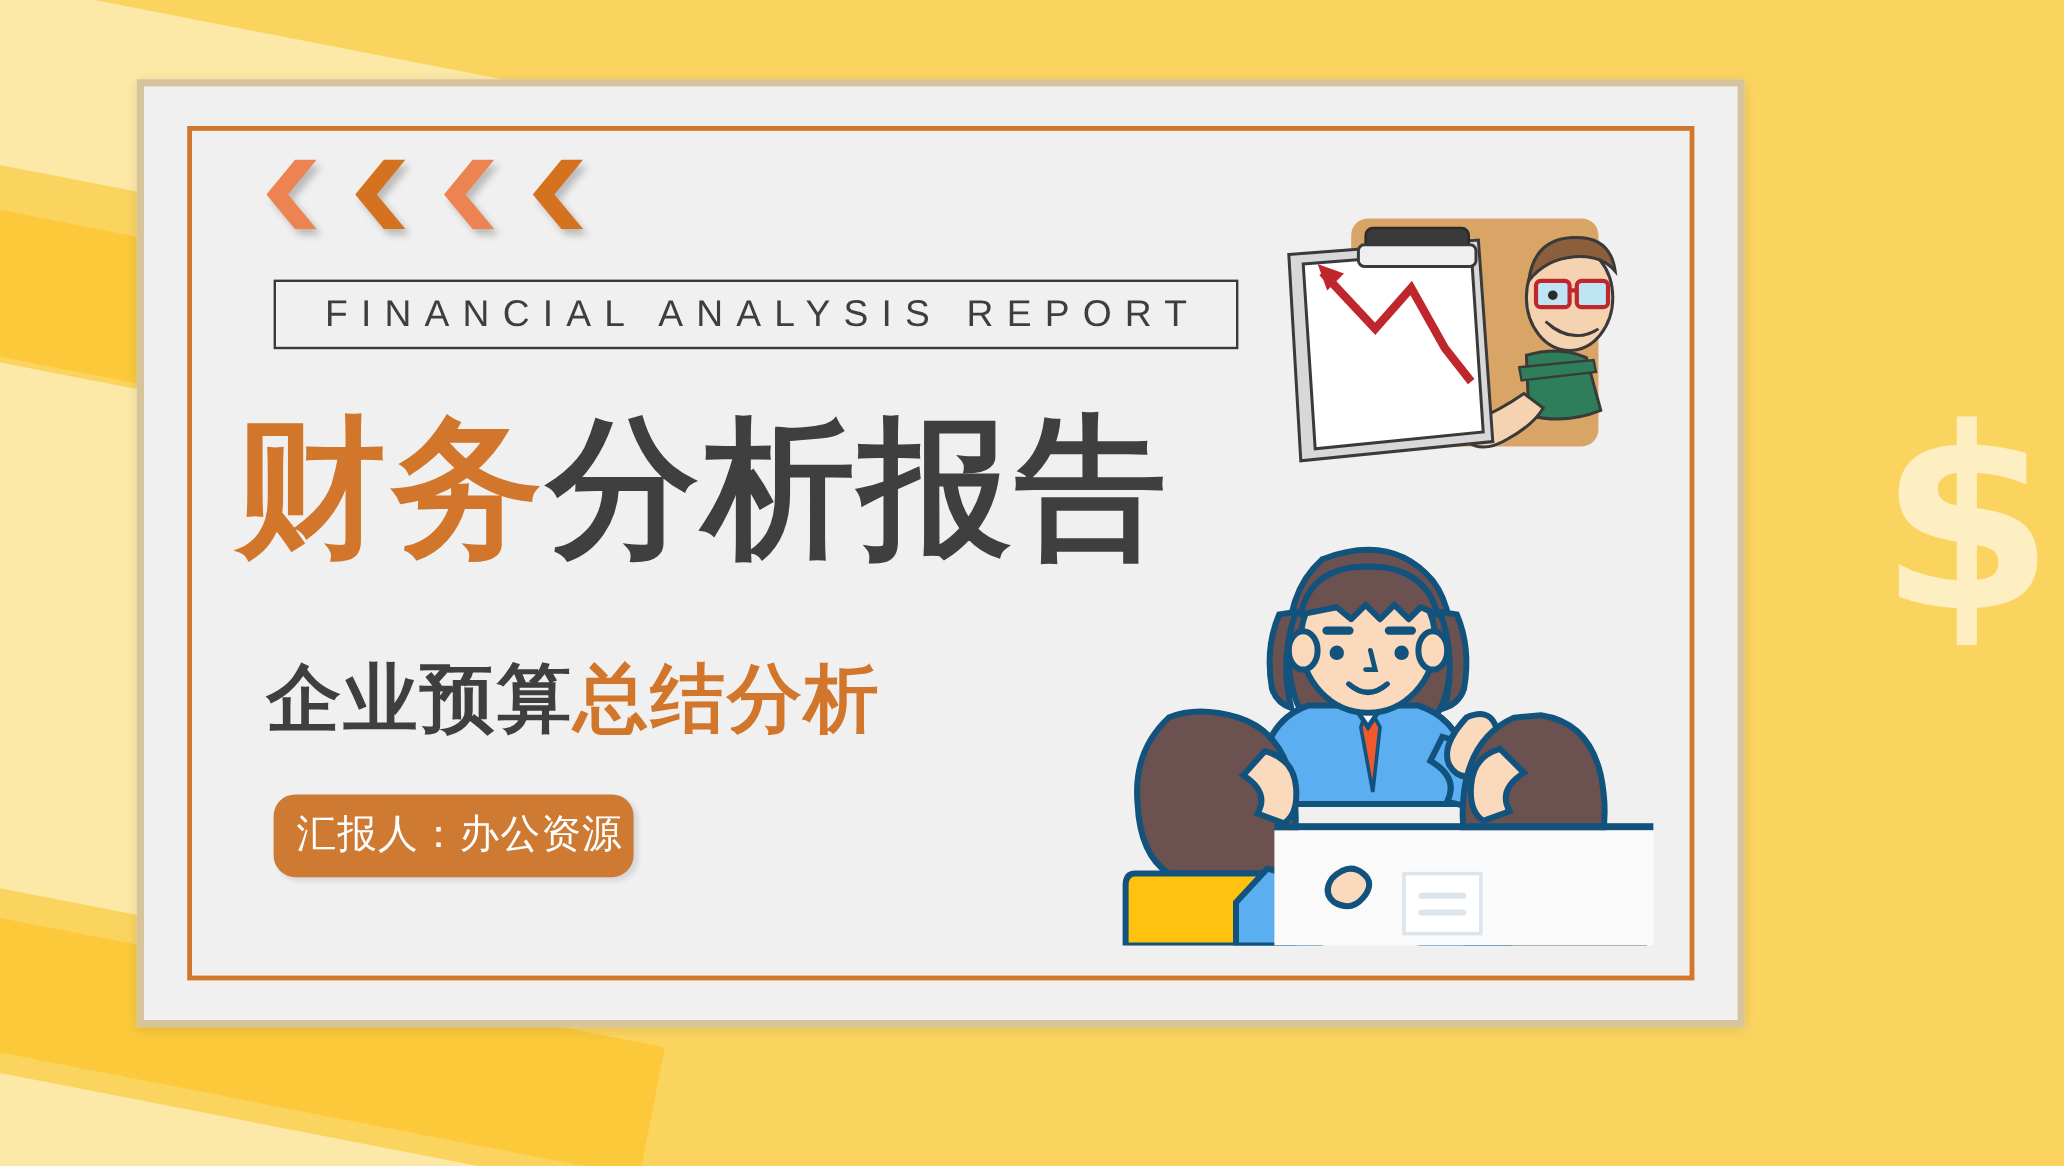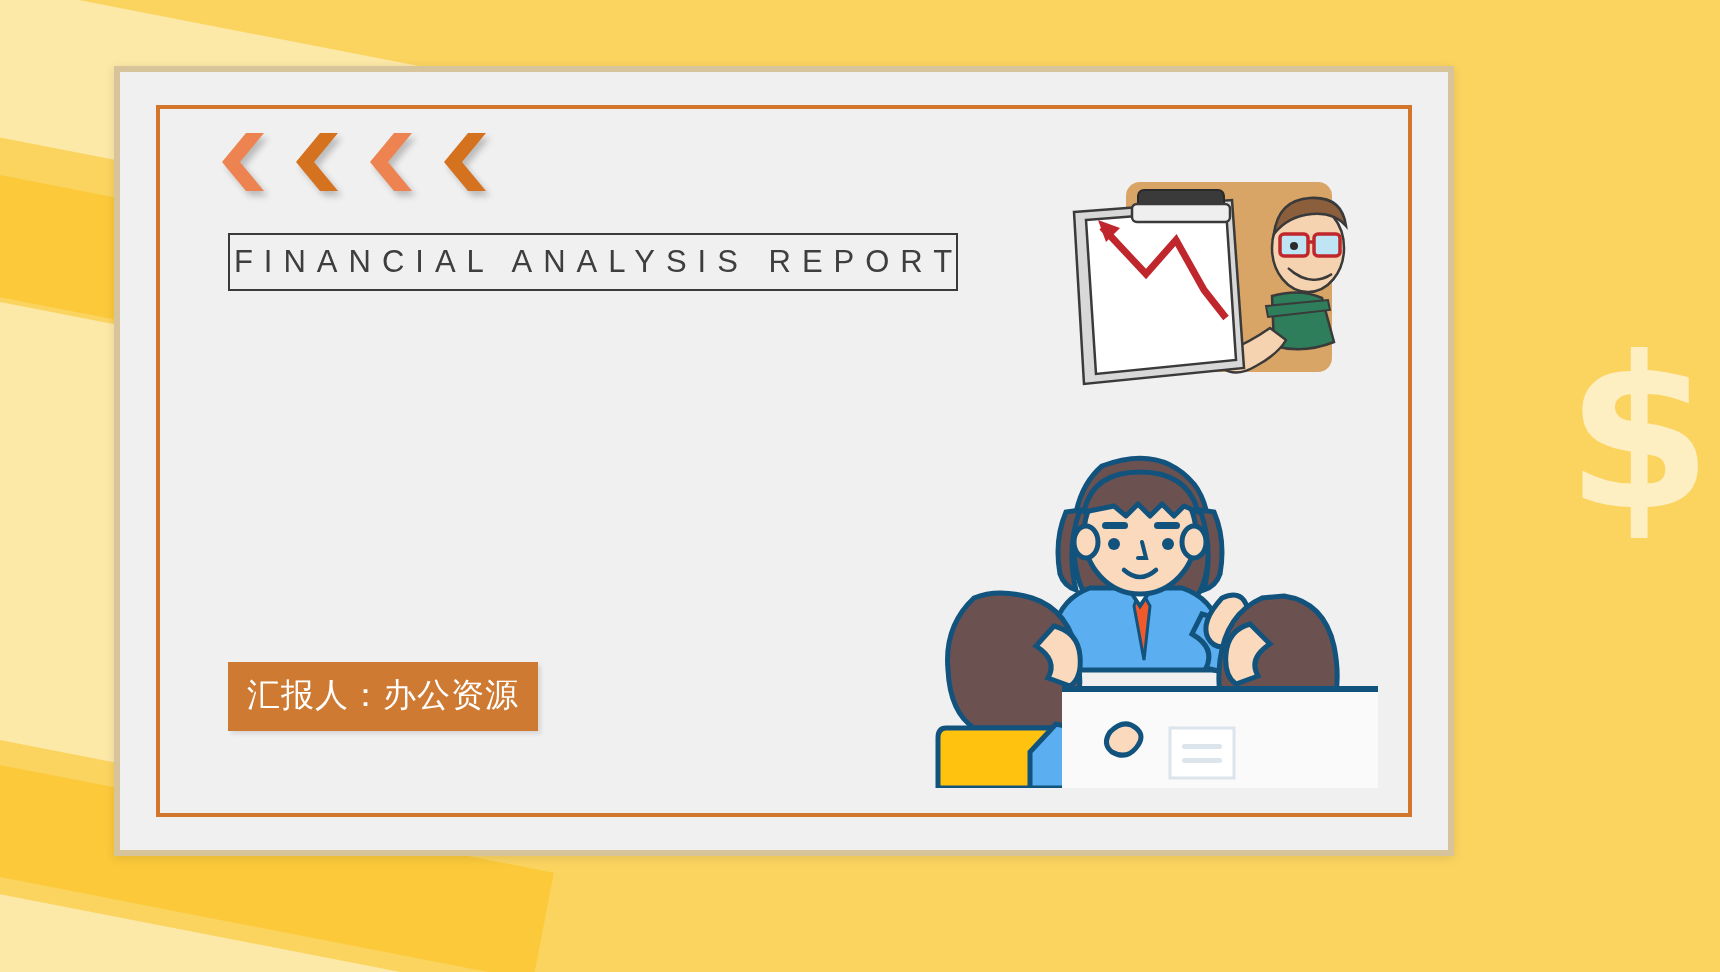--- a/index.html
+++ b/index.html
@@ -81,21 +81,21 @@
     height: 58px;
     filter: drop-shadow(4px 5px 3px rgba(0,0,0,0.22));
   }
   .chev svg { display:block; }
 
   
   .en-box {
     position: absolute;
     left: 228px;
     top: 233px;
-    width: 730px;
+    width: 804px;
     height: 58px;
     border: 2px solid #3A3A3A;
     display: flex;
     align-items: center;
     justify-content: center;
     box-sizing: border-box;
   }
   .en-box span {
     font-size: 31px;
     letter-spacing: 11px;
@@ -140,25 +140,26 @@
     left: 228px;
     top: 662px;
     display: flex;
     gap: 36px;
   }
   .badge {
     background: #CE7A33;
     color: #FFFFFF;
     font-size: 33px;
     font-weight: 500;
-    padding: 11px 19px 13px 19px;
+    padding: 11px 9px 13px 19px;
     letter-spacing: 1px;
     white-space: nowrap;
     box-shadow: 3px 3px 4px rgba(0,0,0,0.10);
     font-family: "DejaVu Sans", sans-serif;
+    border-radius: 18px;
   }
 
   
   .illu-clip {
     position: absolute;
     left: 1040px;
     top: 178px;
     width: 330px;
     height: 230px;
   }
@@ -210,21 +211,27 @@
       <svg viewBox="0 0 48 58">
           <path d="M42 0 L18 29 L42 58 L24 58 L0 29 L24 0 Z" fill="#D4721F"></path>
         </svg>
     </div>
   </div>
 
   <div class="en-box">
     <span>FINANCIAL ANALYSIS REPORT</span>
   </div>
 
-
+  <div class="zh-title">
+    <span class="orange">财务</span><span class="dark">分析报告</span>
+  </div>
+
+  <div class="zh-sub">
+    <span class="dark">企业预算</span><span class="orange">总结分析</span>
+  </div>
 
   <div class="badges">
     <div class="badge">汇报人：办公资源</div>
   </div>
 
   <div class="illu-clip">
     <svg viewBox="0 0 330 230">
 
       <rect x="86" y="4" width="206" height="190" rx="14" fill="#D9A566"></rect>
 

